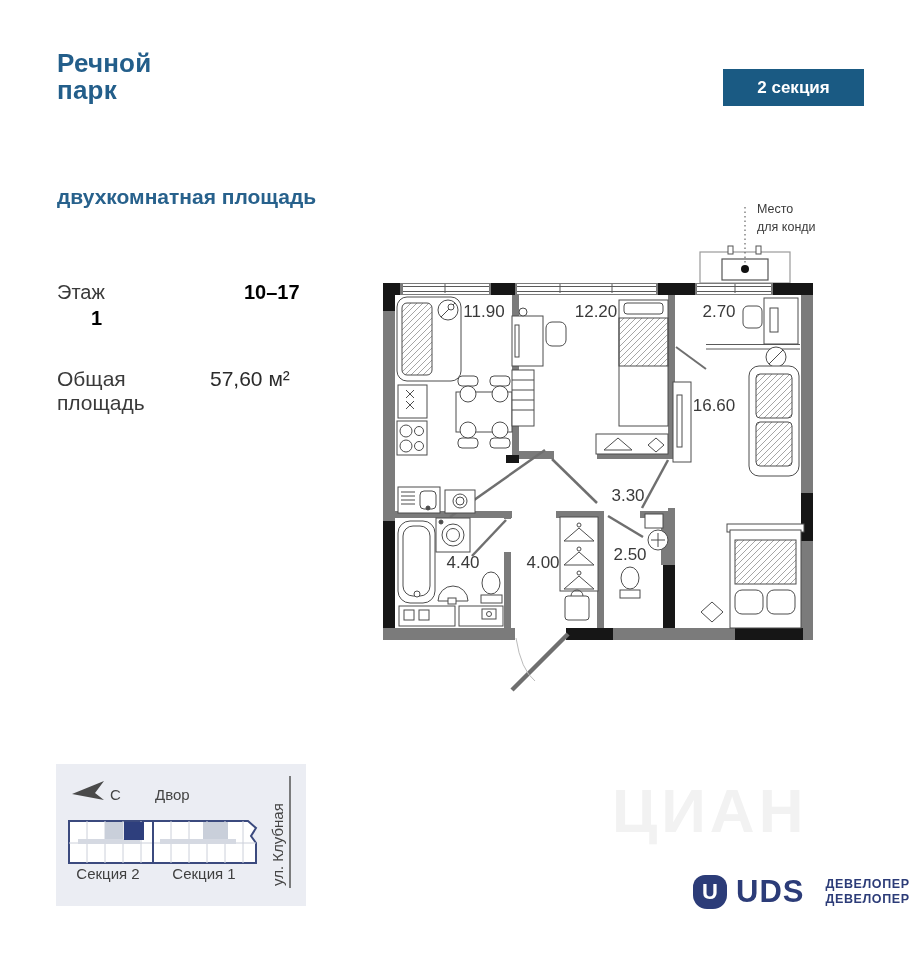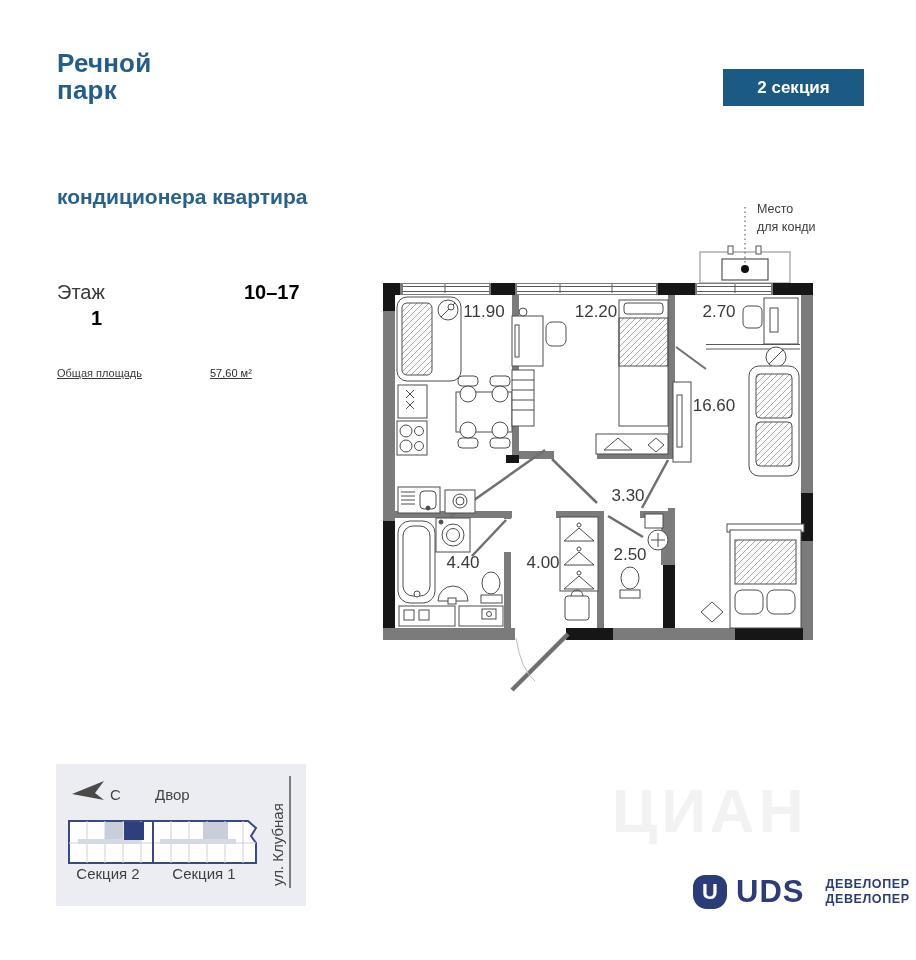--- a/index.html
+++ b/index.html
@@ -10,21 +10,21 @@
         font-size:26px;line-height:27px;letter-spacing:.2px;}
   .badge{position:absolute;left:723px;top:57px;width:141px;height:37px;background:#1a5a83;
          color:#fff;font-size:17px;font-weight:bold;text-align:center;line-height:37px;margin-top:12px;}
   
   .title{position:absolute;left:57px;top:183px;color:#27618c;font-weight:bold;
          font-size:21px;line-height:27px;}
   .details{position:absolute;left:57px;top:280px;font-size:20px;color:#3a3a3a;line-height:25.5px;}
   .details .row{display:flex;}
   .details .lbl{width:153px;}
   .details .val{color:#000000;font-weight:bold;margin-left:34px;}
-  .arearow{position:absolute;left:57px;top:367px;font-size:11px;color:#3a3a3a;display:flex;text-decoration:underline;}
+  .arearow{position:absolute;left:57px;top:367px;font-size:21px;color:#3a3a3a;display:flex;}
   .arearow .lbl{width:153px;}
   .arearow .val{color:#2b2b2b;}
   
   .floorplan{position:absolute;left:380px;top:195px;width:436px;height:505px;}
   .siteplan{position:absolute;left:55px;top:763px;width:252px;height:144px;}
   
   .watermark{position:absolute;left:612px;top:775px;font-size:62px;font-weight:bold;
              color:#f2f2f2;letter-spacing:4px;user-select:none;}
   
   .dev{position:absolute;left:693px;top:874px;display:flex;align-items:center;color:#2c3c78;}
@@ -40,21 +40,21 @@
 
 <div class="page">
 
   <div class="logo">
     <div>Речной</div>
     <div>парк</div>
   </div>
   <div class="badge">2 секция</div>
 
   <div class="title">
-    <div>кондиционера квартира</div>
+    <div>двухкомнатная площадь</div>
   </div>
   <div class="details">
     <div class="row">
       <span class="lbl">Этаж</span>
       <span class="val">10–17</span>
     </div>
     <div class="row">
       <span class="val">1</span>
     </div>
   </div>

